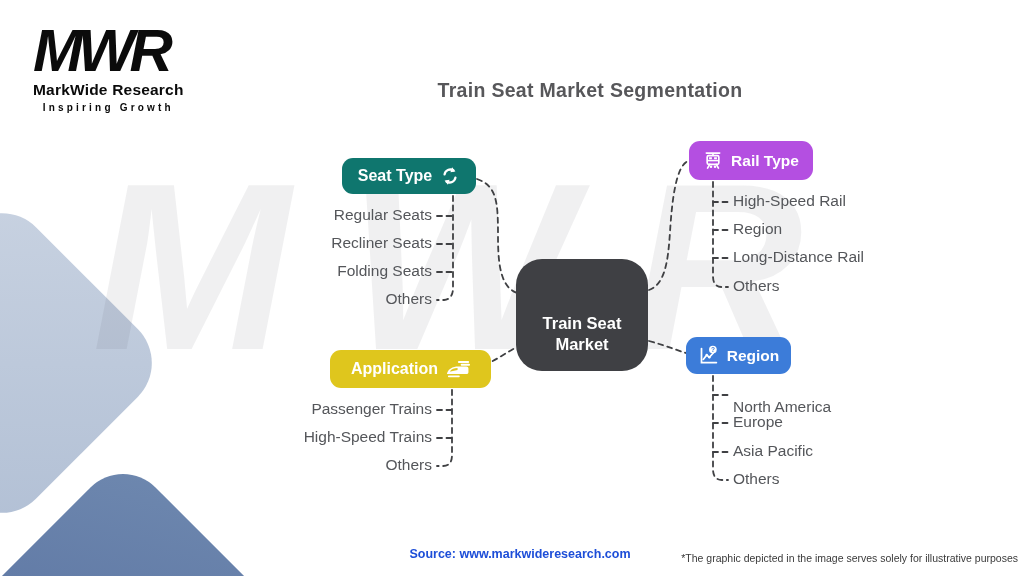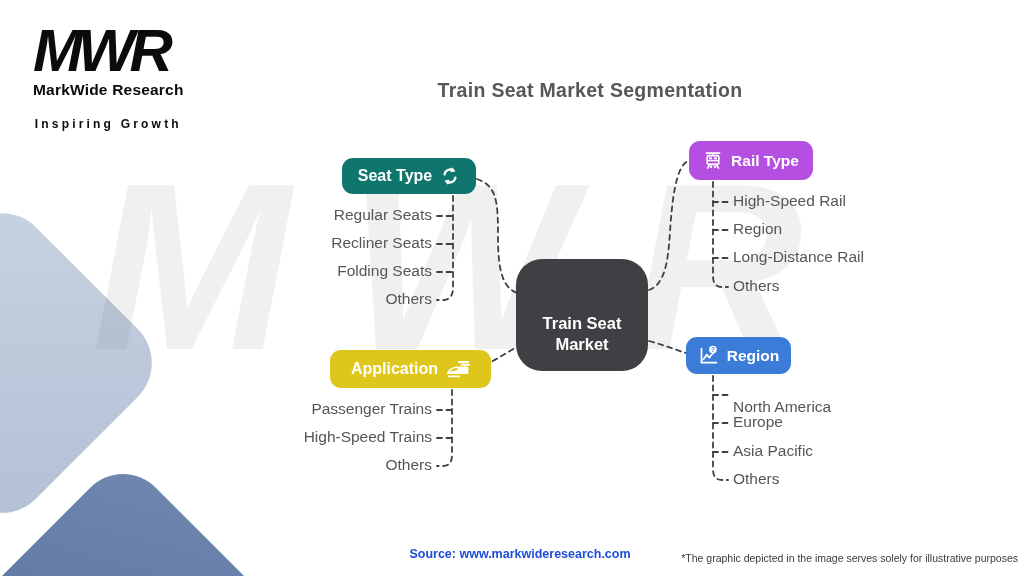--- a/index.html
+++ b/index.html
@@ -16,21 +16,21 @@
     transform:rotate(45deg); z-index:0; }
   .watermark { position:absolute; left:92px; top:148px; font-size:238px; line-height:1;
     font-weight:bold; font-style:italic; letter-spacing:58px; color:rgba(85,90,100,0.09);
     z-index:1; white-space:nowrap; }
 
   
   .logo { position:absolute; left:33px; top:22px; z-index:3; color:#0a0a0a; }
   .logo-mark { font-size:60px; font-weight:bold; font-style:italic; letter-spacing:-5px;
     line-height:0.95; color:#0b0b0b; }
   .logo-name { font-size:15.5px; font-weight:bold; letter-spacing:0.2px; margin-top:2px; }
-  .logo-tagline { font-size:12px; font-weight:bold; letter-spacing:3.2px; margin-top:18px; text-align:center; }
+  .logo-tagline { font-size:10px; font-weight:bold; letter-spacing:3.2px; margin-top:3px; text-align:center; }
 
   .title { position:absolute; left:330px; top:79px; width:520px; text-align:center;
     font-size:19.5px; font-weight:bold; color:#57575a; z-index:3; letter-spacing:0.3px; }
 
   
   svg.connectors { position:absolute; left:0; top:0; z-index:2; pointer-events:none; }
 
   
   .branch-node { position:absolute; display:flex; align-items:center; justify-content:center;
     gap:8px; color:#fff; font-weight:bold; font-size:16px; border-radius:11px; z-index:3; }

